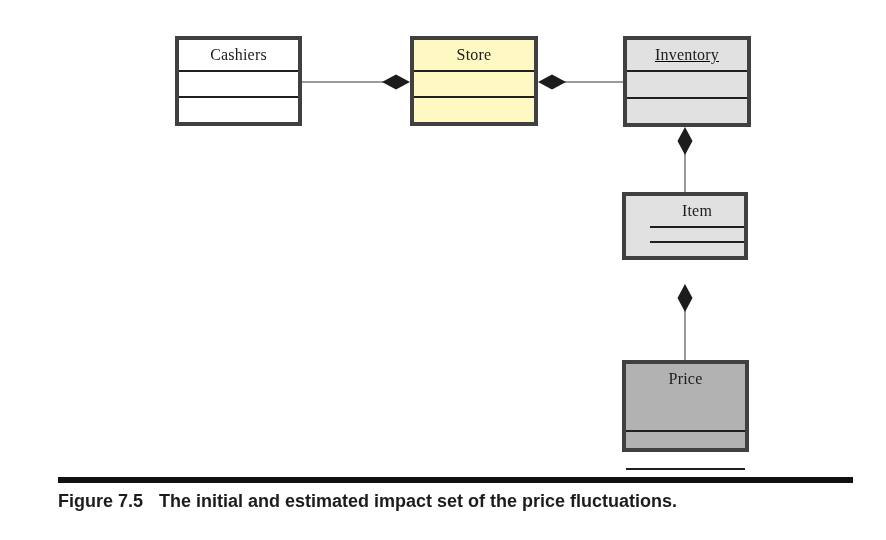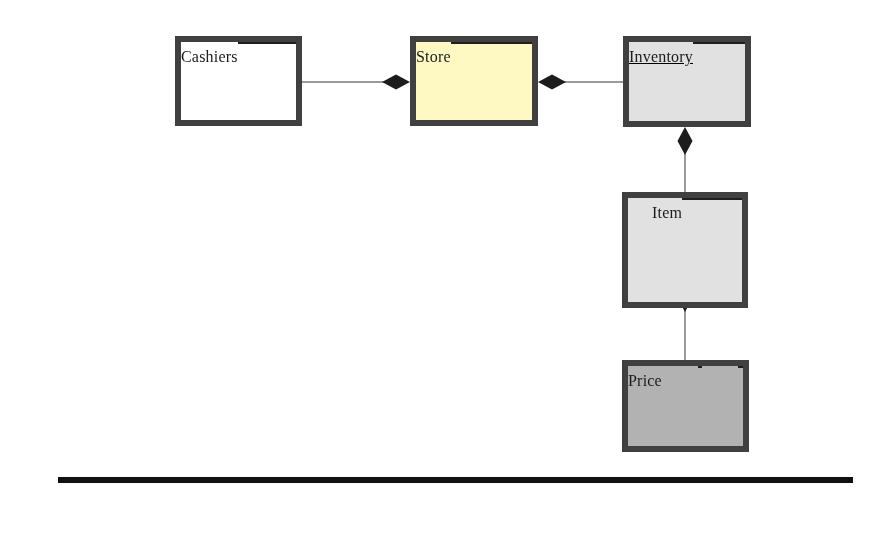--- a/index.html
+++ b/index.html
@@ -9,39 +9,38 @@
     width: 886px;
     height: 540px;
     background: #ffffff;
     font-family: "Liberation Serif", "DejaVu Serif", serif;
     overflow: hidden;
   }
   .diagram { position: absolute; left: 0; top: 0; width: 886px; height: 470px; }
   .connectors { position: absolute; left: 0; top: 0; width: 886px; height: 540px; pointer-events: none; }
   .uml-class {
     position: absolute;
-    border: 6px solid #404040;
+    border: 4px solid #404040;
     display: flex;
-    flex-direction: row;
+    flex-direction: column;
     background: #ffffff;
-    justify-content: flex-end;
   }
   .uml-title {
     height: 30px;
     line-height: 30px;
     text-align: center;
     font-size: 16px;
     color: #1c1c1c;
     letter-spacing: 0.2px;
   }
   .uml-row { flex: 1; border-top: 2px solid #1f1f1f; }
   .box-cashiers  { left: 175px; top: 36px;  width: 127px; height: 90px; }
   .box-store     { left: 410px; top: 36px;  width: 128px; height: 90px; }
   .box-inventory { left: 623px; top: 36px;  width: 128px; height: 91px; }
-  .box-item      { left: 622px; top: 192px; width: 126px; height: 116px; padding-left: 24px; }
+  .box-item      { left: 622px; top: 192px; width: 126px; height: 68px; padding-left: 24px; }
   .box-price     { left: 622px; top: 360px; width: 127px; height: 92px; gap: 36px; }
   .caption-rule {
     position: absolute;
     left: 58px;
     top: 477px;
     width: 795px;
     height: 6px;
     background: #111111;
   }
   .caption {
@@ -105,14 +104,17 @@
     <div class="uml-class box-price" style="background-color: rgb(178, 178, 178);">
       <div class="uml-title">Price</div>
       <div class="uml-row"></div>
       <div class="uml-row"></div>
     </div>
 
   </div>
 
   <div class="caption-rule" style="background-color: rgb(17, 17, 17);"></div>
 
+  <div class="caption">
+    <span class="fig-label">Figure 7.5</span><span>The initial and estimated impact set of the price fluctuations.</span>
+  </div>
 
 </div>
 
 </body></html>

